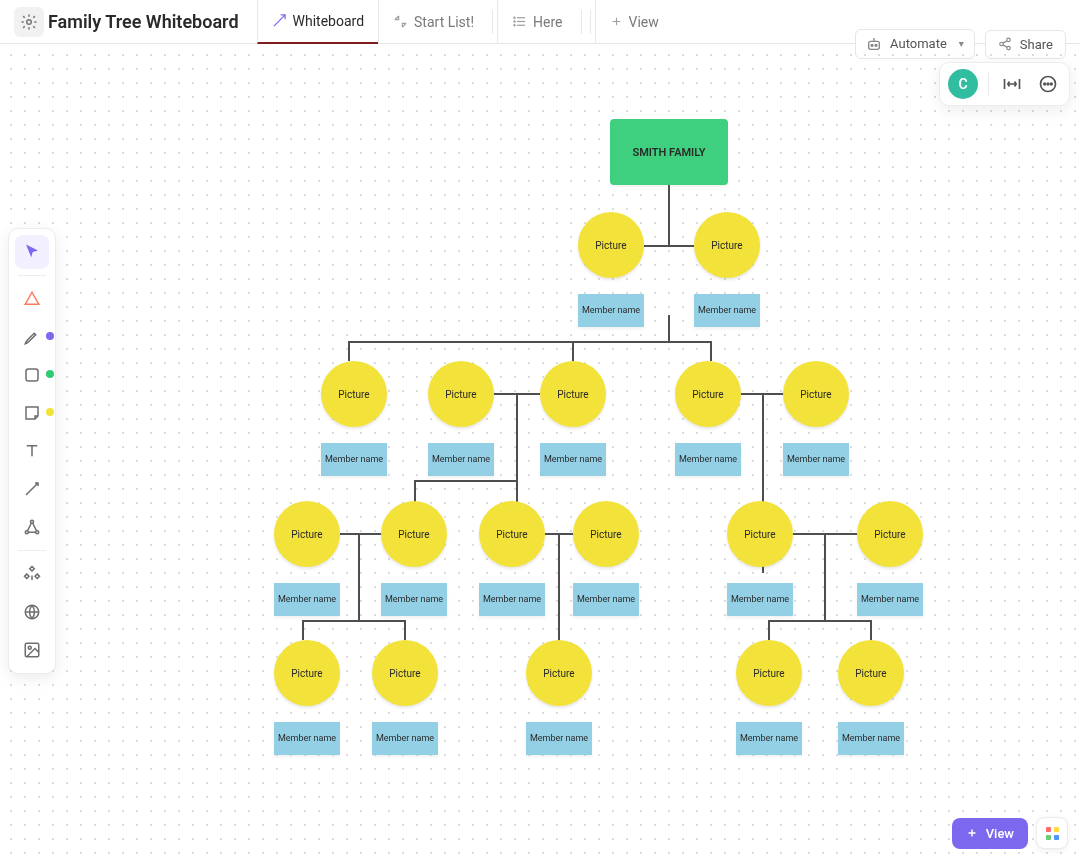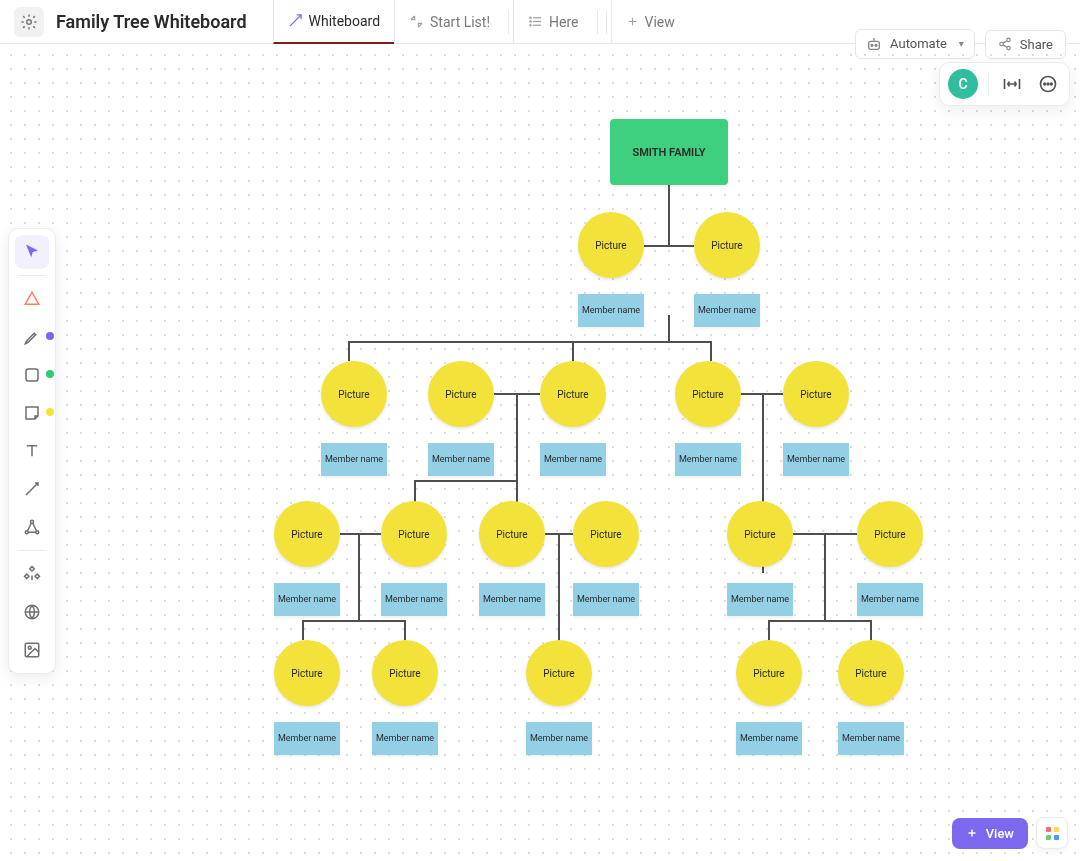--- a/index.html
+++ b/index.html
@@ -21,21 +21,21 @@
       height: 44px;
       display: flex;
       align-items: center;
       padding: 0 14px;
       border-bottom: 1px solid #e6e6e6;
       background: #fff;
     }
     .header-left {
       display: flex;
       align-items: center;
-      gap: 12px;
+      gap: 4px;
     }
     .app-icon {
       width: 30px;
       height: 30px;
       border-radius: 6px;
       background: #f1f1f1;
       display: flex;
       align-items: center;
       justify-content: center;
       color: #777;

